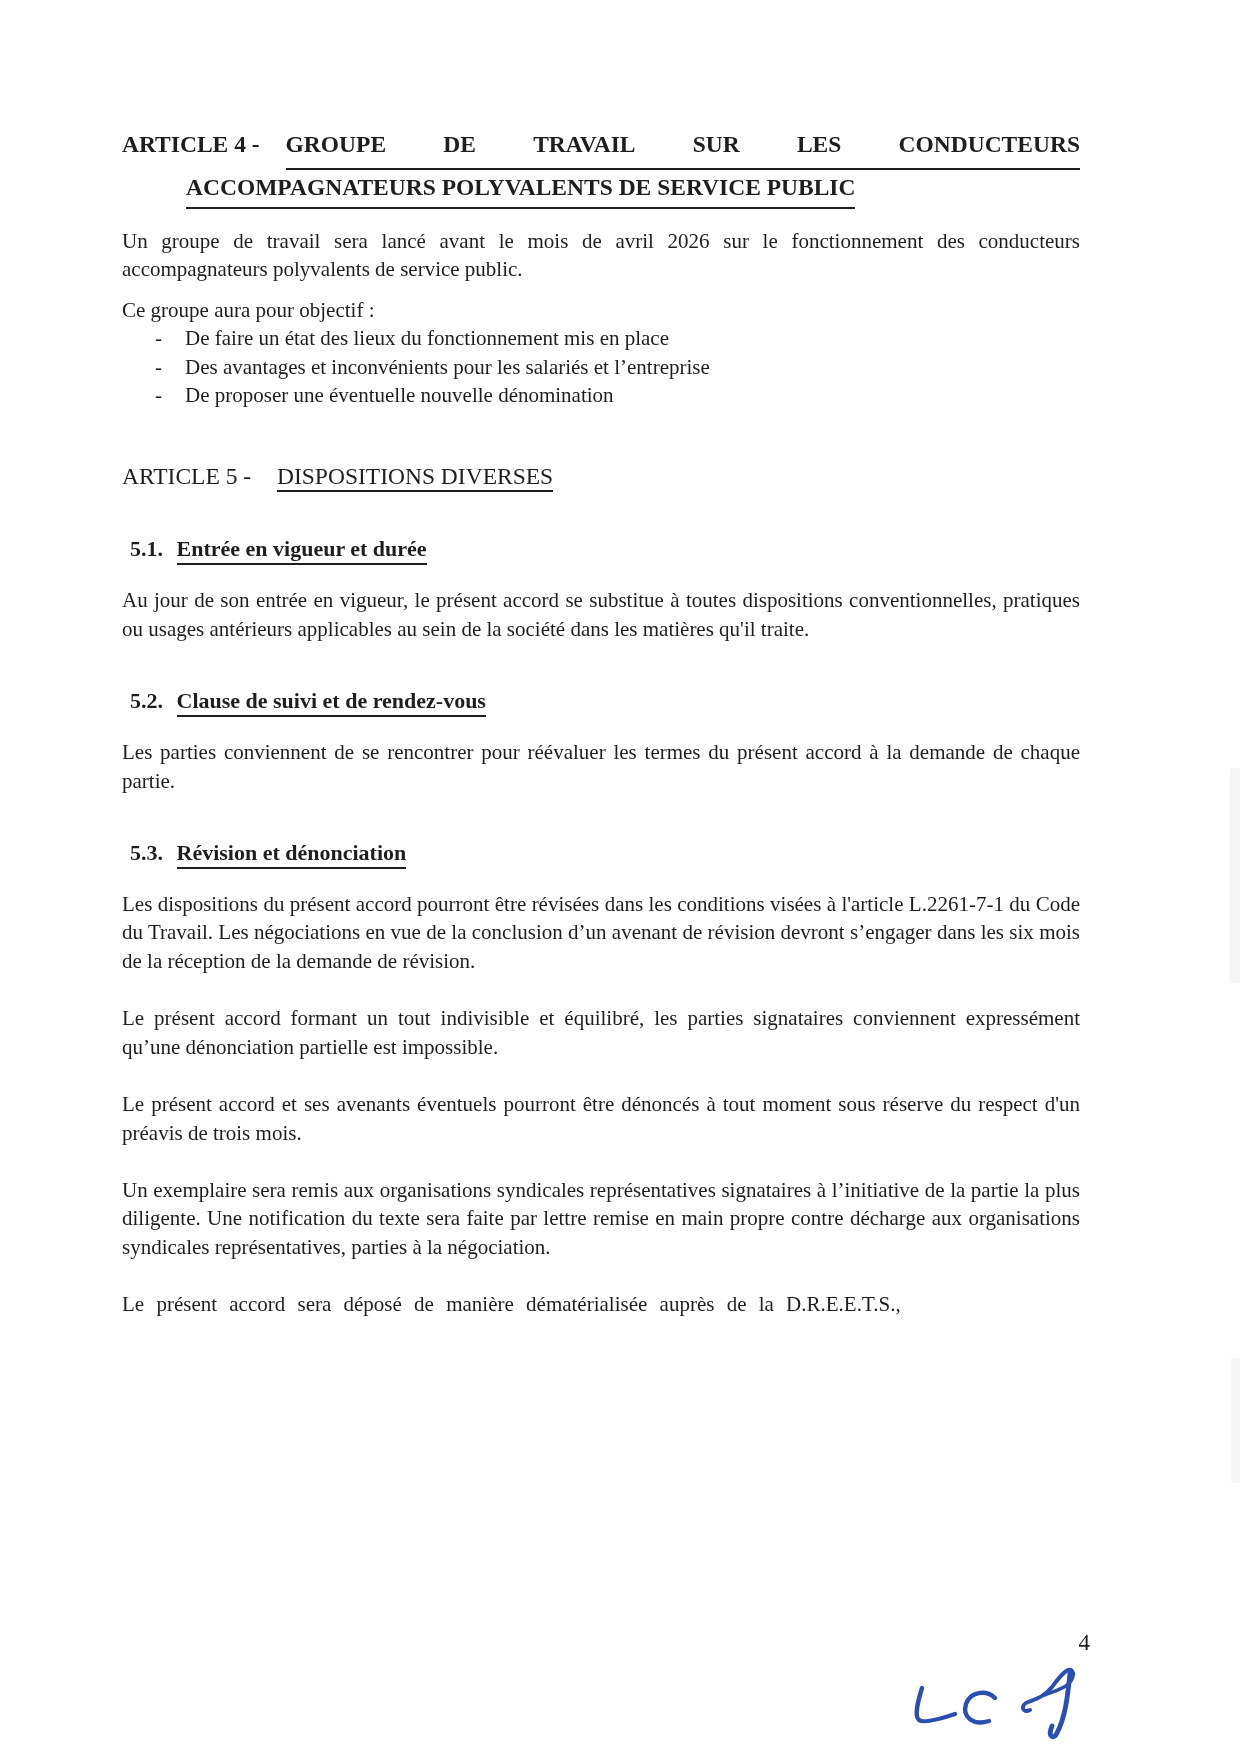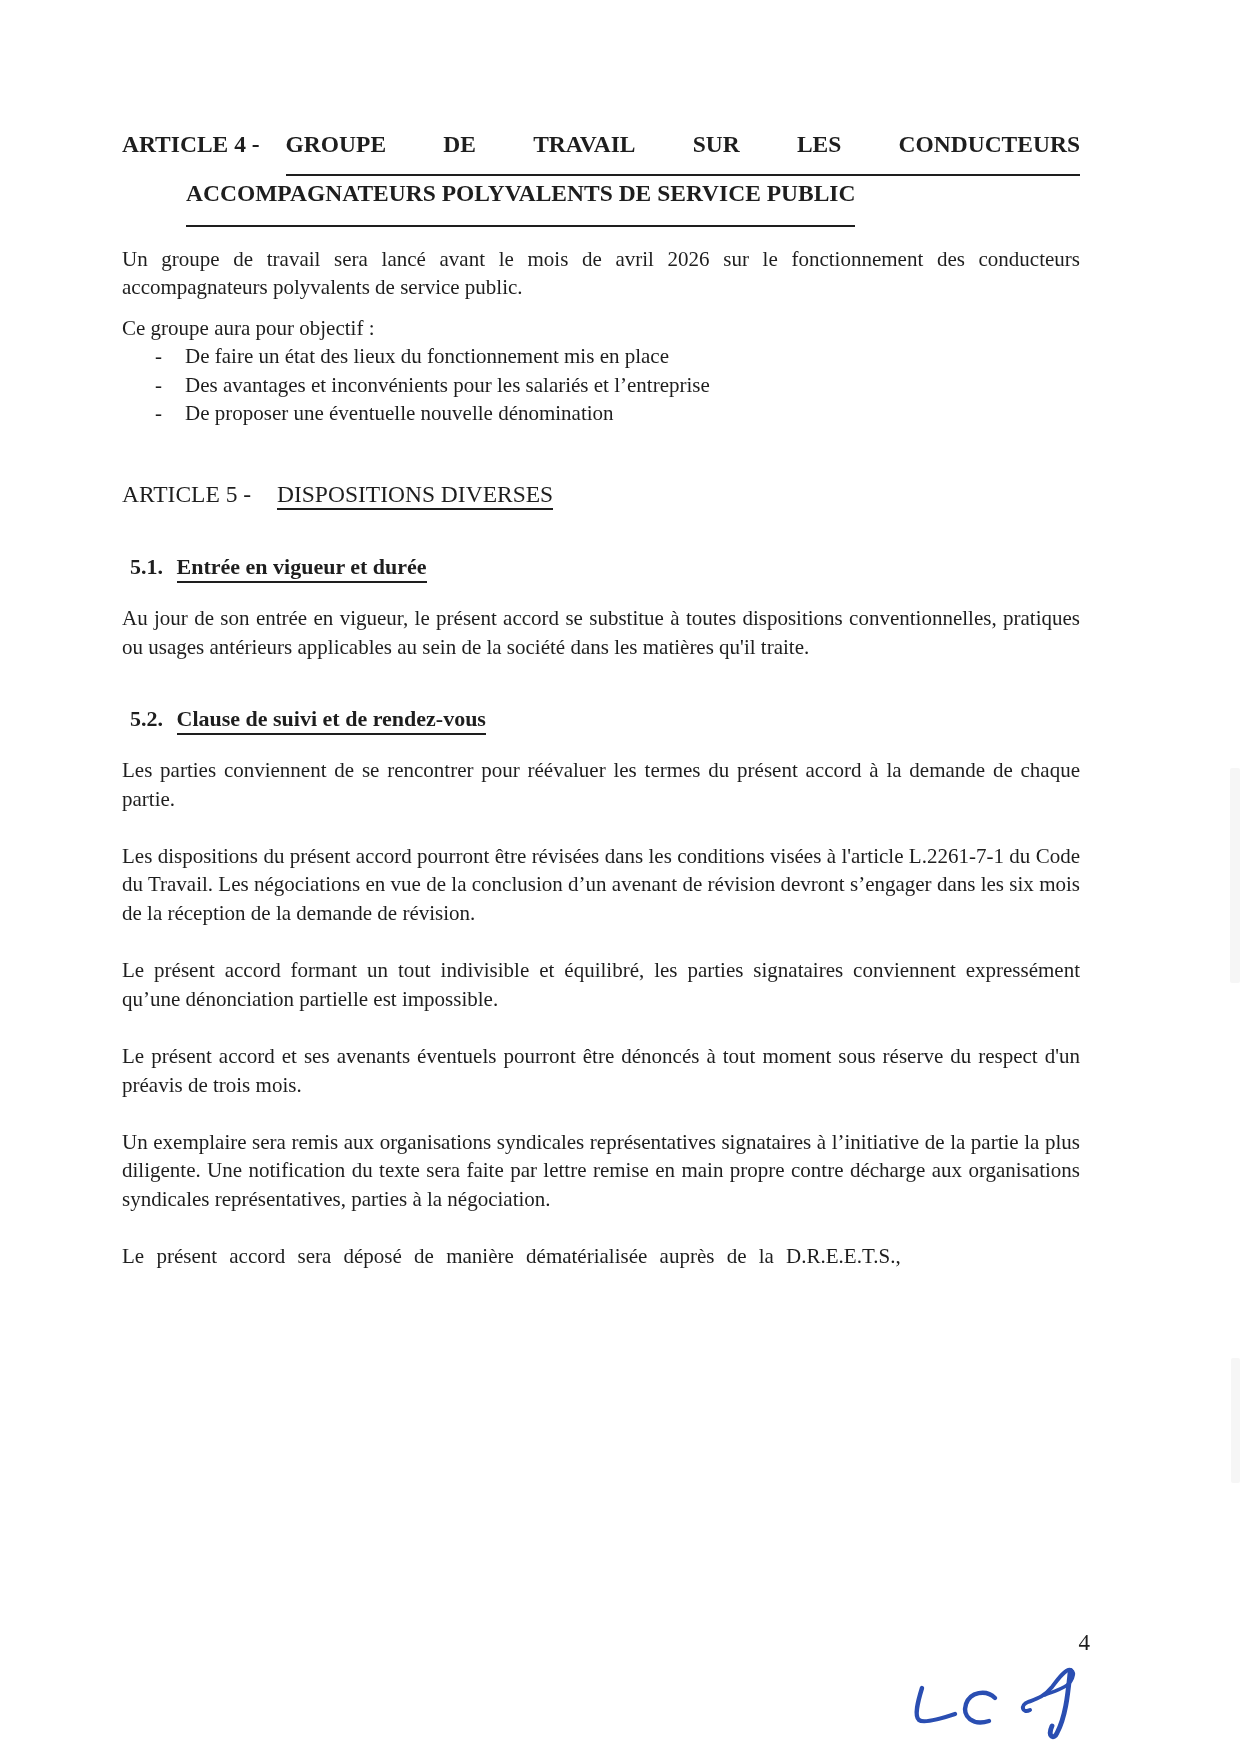--- a/index.html
+++ b/index.html
@@ -14,25 +14,25 @@
     position:absolute;inset:0;
     padding:129px 160px 0 122px;
     box-sizing:border-box;
   }
   
   .doc-title{font-weight:bold;font-size:23.5px;line-height:30px;margin:0 0 18px 0;}
   .title-line1{display:flex;align-items:baseline;gap:12px;}
   .title-label{white-space:nowrap;padding-right:14px;}
   .title-spread{
     flex:1;display:flex;justify-content:space-between;
-    border-bottom:2.5px solid #1e1e1e;padding-bottom:15px;
+    border-bottom:2.5px solid #1e1e1e;padding-bottom:9px;
   }
   .title-line2{margin-left:64px;margin-top:2px;}
   .title-line2 .u{
-    border-bottom:2.5px solid #1e1e1e;padding-bottom:17px;display:inline-block;
+    border-bottom:2.5px solid #1e1e1e;padding-bottom:5px;display:inline-block;
   }
   
   p{
     font-size:21px;line-height:28.4px;margin:0 0 29px 0;
     text-align:justify;
   }
   p.tight{margin-bottom:12px;}
   p.intro{margin-bottom:0;text-align:left;}
   p.spread-last{text-align:left;word-spacing:7px;}
   sup{font-size:13px;line-height:0;vertical-align:super;}
@@ -115,20 +115,24 @@
     <span class="u">Entrée en vigueur et durée</span>
   </h3>
   <p>Au jour de son entrée en vigueur, le présent accord se substitue à toutes dispositions conventionnelles, pratiques ou usages antérieurs applicables au sein de la société dans les matières qu'il traite.</p>
 
   <h3 class="sub-heading">
     <span class="num">5.2.</span>
     <span class="u">Clause de suivi et de rendez-vous</span>
   </h3>
   <p>Les parties conviennent de se rencontrer pour réévaluer les termes du présent accord à la demande de chaque partie.</p>
 
+  <h3 class="sub-heading">
+    <span class="num">5.3.</span>
+    <span class="u">Révision et dénonciation</span>
+  </h3>
   <p>Les dispositions du présent accord pourront être révisées dans les conditions visées à l'article L.2261-7-1 du Code du Travail. Les négociations en vue de la conclusion d’un avenant de révision devront s’engager dans les six mois de la réception de la demande de révision.</p>
   <p>Le présent accord formant un tout indivisible et équilibré, les parties signataires conviennent expressément qu’une dénonciation partielle est impossible.</p>
   <p>Le présent accord et ses avenants éventuels pourront être dénoncés à tout moment sous réserve du respect d'un préavis de trois mois.</p>
 
   <p>Un exemplaire sera remis aux organisations syndicales représentatives signataires à l’initiative de la partie la plus diligente. Une notification du texte sera faite par lettre remise en main propre contre décharge aux organisations syndicales représentatives, parties à la négociation.</p>
   <p class="spread-last">Le présent accord sera déposé de manière dématérialisée auprès de la D.R.E.E.T.S.,</p>
 
 </div>
 
 <div class="page-number">4</div>

